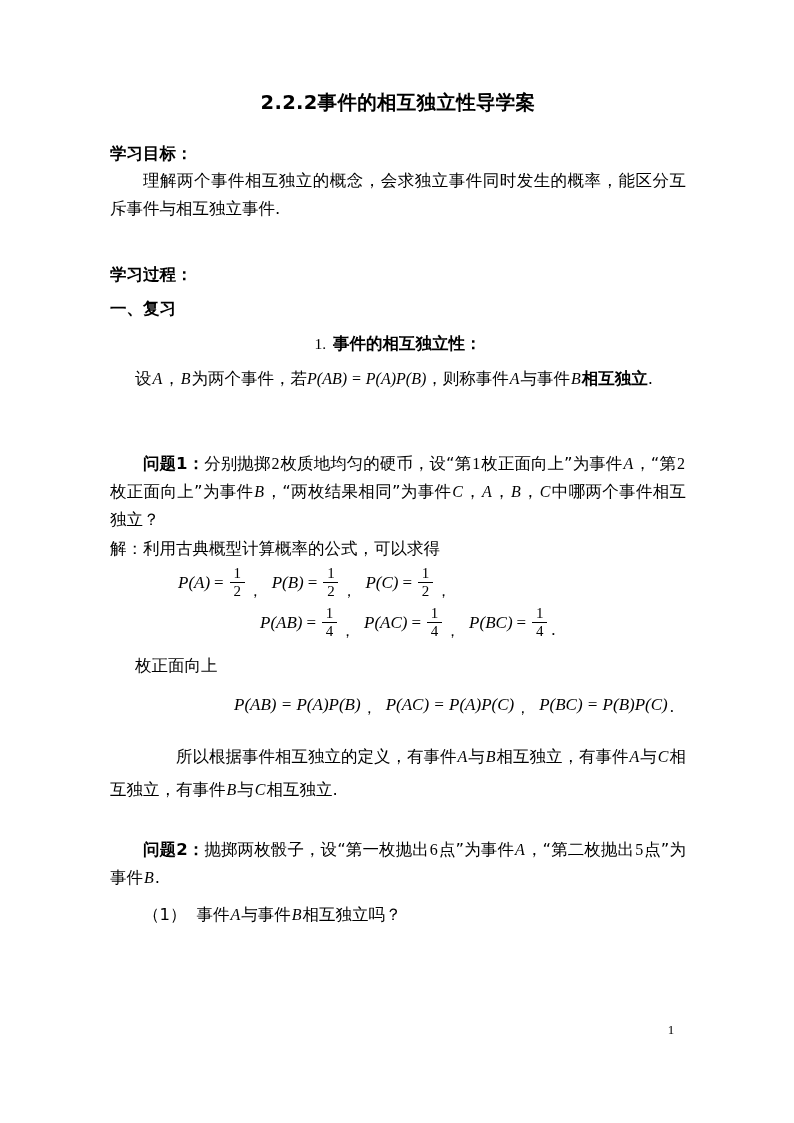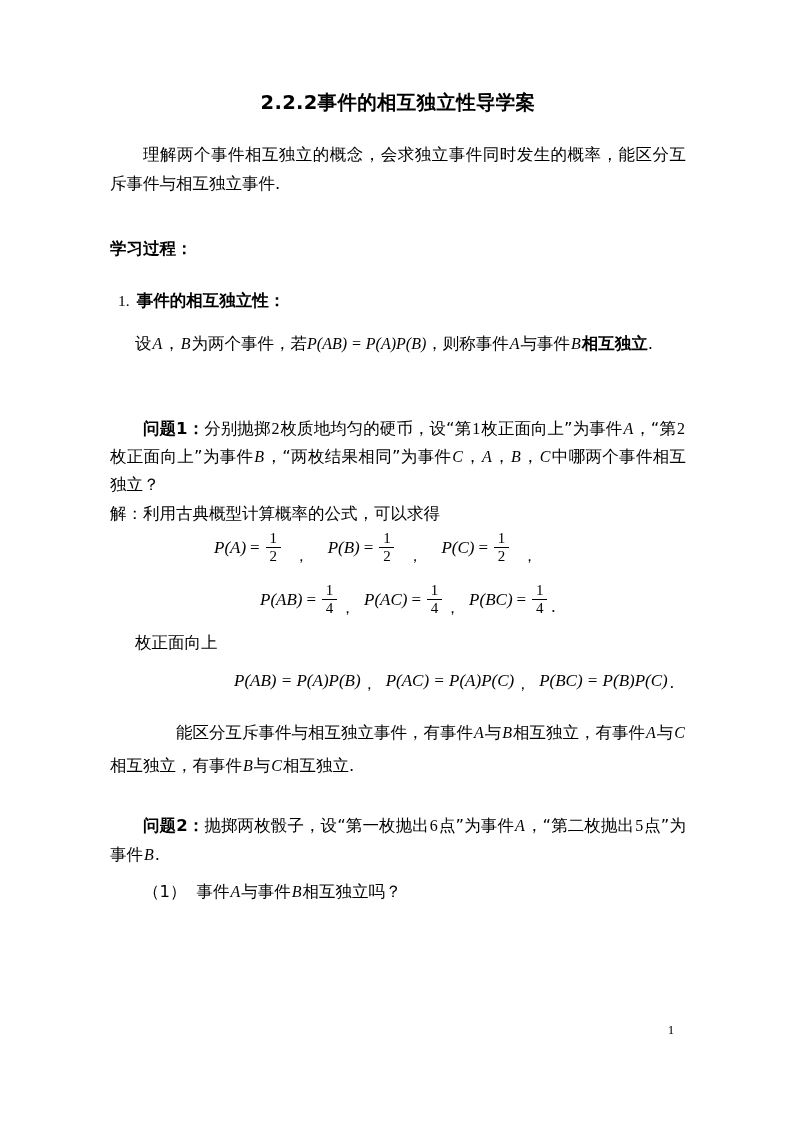--- a/index.html
+++ b/index.html
@@ -48,21 +48,22 @@
     font-family: "DejaVu Sans", sans-serif;
     font-weight: bold;
     font-size: 16.5px;
     line-height: 1.55;
     margin: 0;
   }
 
   .numbered-head {
     font-size: 16.5px;
     line-height: 1.55;
-    margin: 8px;
+    margin: 0;
+    text-align: center;
   }
   .numbered-head .num {
     font-family: "Liberation Serif", serif;
     font-weight: normal;
     font-size: 15.5px;
   }
   .numbered-head .ntext {
     font-family: "DejaVu Sans", sans-serif;
     font-weight: bold;
     margin-left: 7px;
@@ -108,22 +109,22 @@
 
   
   .eq-line {
     font-family: "Liberation Serif", serif;
     font-size: 17px;
     white-space: nowrap;
     display: flex;
     align-items: center;
     justify-content: flex-start;
   }
-  .eq-row-1 { margin-left: 104px; height: 40px; gap: 10px; }
-  .eq-row-2 { margin-left: 150px; height: 40px; margin-top: 12px; }
+  .eq-row-1 { margin-left: 68px; height: 40px; }
+  .eq-row-2 { margin-left: 150px; height: 40px; }
   .eq-row-3 { margin-left: 124px; height: 30px; }
 
   .eq-seg {
     font-style: italic;
     display: inline-flex;
     align-items: center;
     white-space: nowrap;
   }
   .eq-plain {
     font-style: normal;
@@ -194,26 +195,28 @@
   }
 </style>
 </head>
 <body>
 
 <div class="page">
   <div class="content">
 
     <div class="doc-title">2.2.2事件的相互独立性导学案</div>
 
+    <div class="section-head">学习目标：</div>
     <div class="para indent2">理解两个事件相互独立的概念，会求独立事件同时发生的概率，能区分互斥事件与相互独立事件.</div>
 
     <div class="gap-xl"></div>
 
     <div class="section-head">学习过程：</div>
     <div class="gap-sm"></div>
+    <div class="section-head">一、复习</div>
     <div class="gap-sm"></div>
 
     <div class="numbered-head">
       <span class="num">1.</span><span class="ntext">事件的相互独立性：</span>
     </div>
 
     <div class="gap-sm"></div>
 
     <div class="para indent-blk"><span>设</span><span class="mi">A</span><span>，</span><span class="mi">B</span><span>为两个事件，若</span><span class="mtxt">P(AB) = P(A)P(B)</span><span>，则称事件</span><span class="mi">A</span><span>与事件</span><span class="mi">B</span><span class="bold-cn">相互独立</span><span>.</span></div>
 
@@ -308,21 +311,21 @@
       <span class="eq-seg">P(AB) = P(A)P(B)</span>
       <span class="eq-sep">，</span>
       <span class="eq-seg">P(AC) = P(A)P(C)</span>
       <span class="eq-sep">，</span>
       <span class="eq-seg">P(BC) = P(B)P(C)</span>
       <span class="eq-period">.</span>
     </div>
 
     <div class="gap-md"></div>
 
-    <div class="para" style="text-indent:66px; line-height:2.0;"><span>能区分互斥事件与相互独立事件，有事件</span><span class="mi">A</span><span>与</span><span class="mi">B</span><span>相互独立，有事件</span><span class="mi">A</span><span>与</span><span class="mi">C</span><span>相互独立，有事件</span><span class="mi">B</span><span>与</span><span class="mi">C</span><span>相互独立.</span></div>
+    <div class="para" style="text-indent:66px; line-height:2.0;"><span>所以根据事件相互独立的定义，有事件</span><span class="mi">A</span><span>与</span><span class="mi">B</span><span>相互独立，有事件</span><span class="mi">A</span><span>与</span><span class="mi">C</span><span>相互独立，有事件</span><span class="mi">B</span><span>与</span><span class="mi">C</span><span>相互独立.</span></div>
 
     <div class="gap-lg"></div>
 
     <div class="para indent2"><span class="bold-cn">问题2：</span><span>抛掷两枚骰子，设“第一枚抛出</span><span class="mnum">6</span><span>点”为事件</span><span class="mi">A</span><span>，“第二枚抛出</span><span class="mnum">5</span><span>点”为事件</span><span class="mi">B</span><span>.</span></div>
 
     <div class="gap-sm"></div>
 
     <div class="para indent2"><span>（1）</span><span style="padding-left:10px;">事件</span><span class="mi">A</span><span>与事件</span><span class="mi">B</span><span>相互独立吗？</span></div>
 
   </div>

